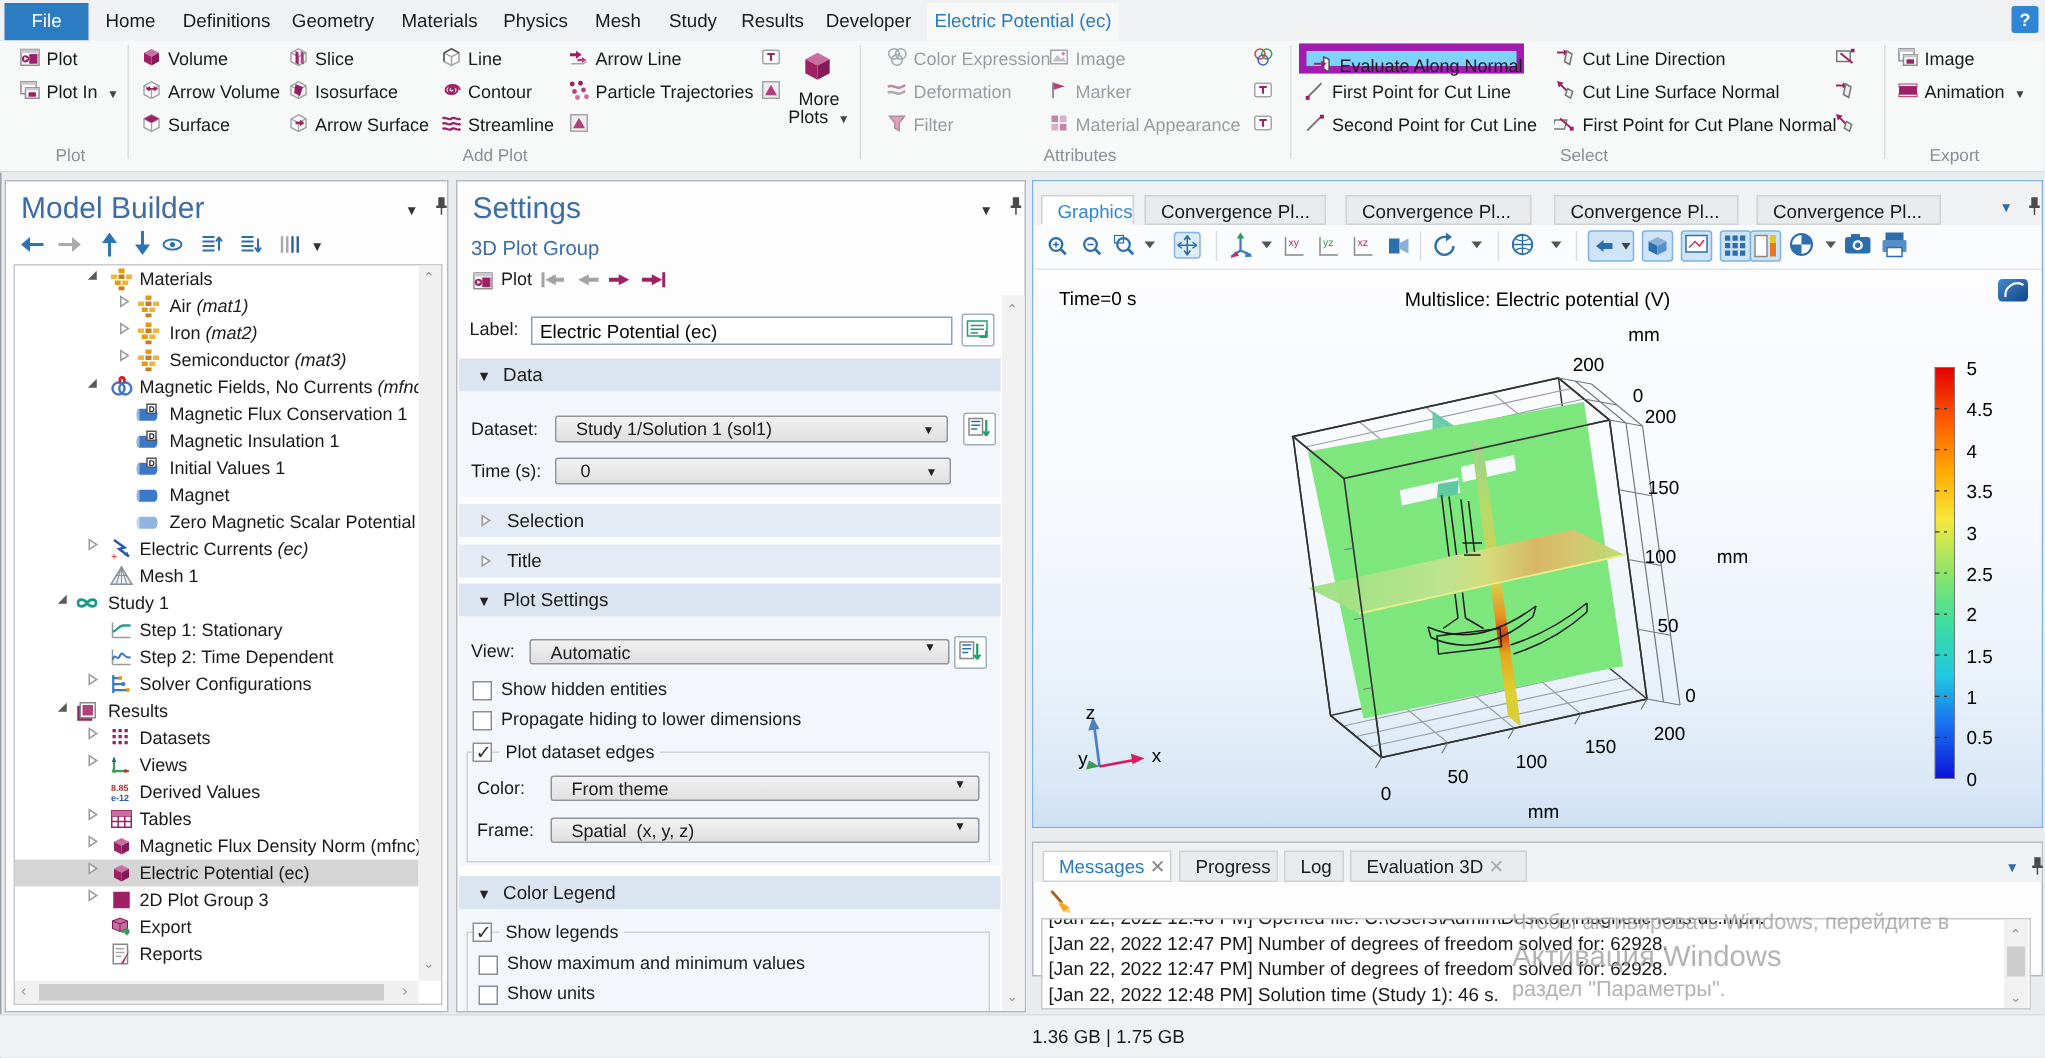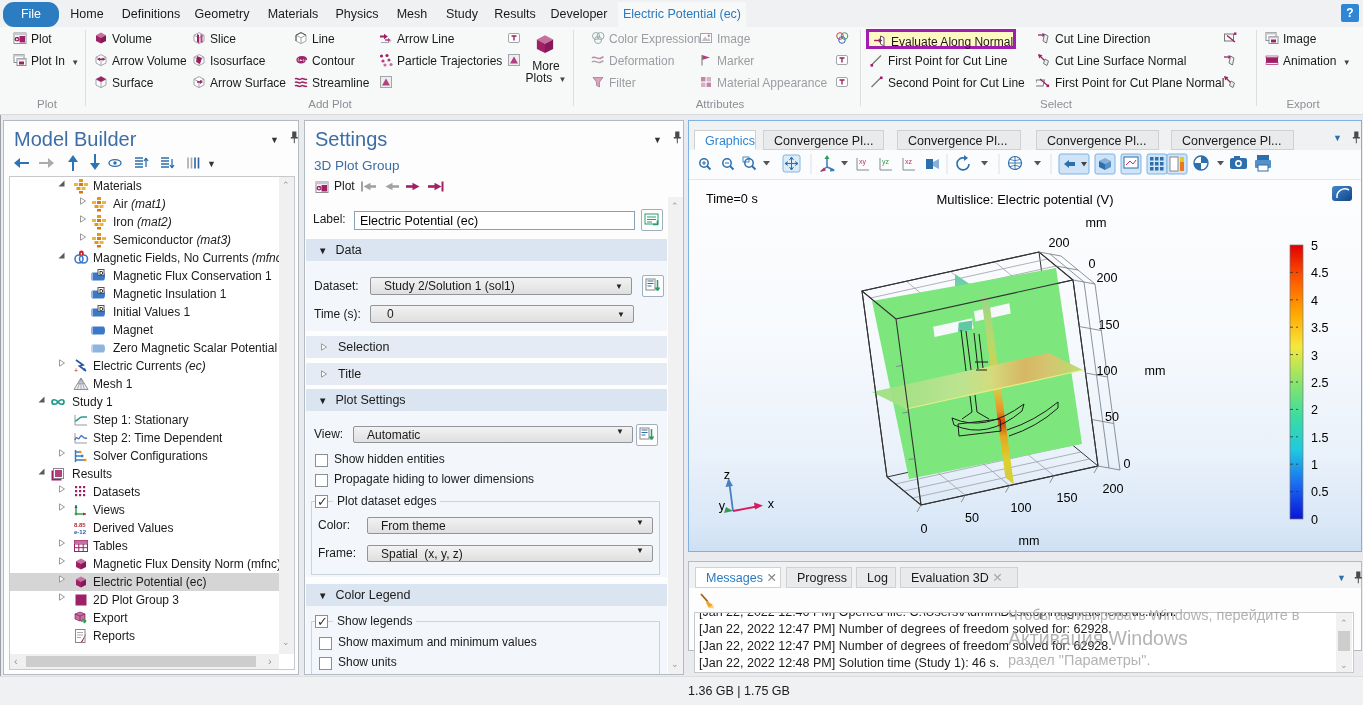--- a/index.html
+++ b/index.html
@@ -14,21 +14,21 @@
 #helpbtn { position:absolute; right:4px; top:4px; width:18px; height:18px; background:#2e86d4; color:#fff; font-size:12px; font-weight:bold; text-align:center; line-height:18px; border-radius:2px; }
 
 #ribbon { position:absolute; left:0; top:27px; width:1363px; height:88px; background:#f7f8f8; border-bottom:1px solid #d9dbdc; }
 .rlabel { position:absolute; top:71px; height:14px; font-size:11.5px; color:#8b8f94; text-align:center; }
 .rsep { position:absolute; top:3px; height:76px; width:1px; background:#dcdee0; }
 .ritem { position:absolute; height:20px; line-height:20px; font-size:12px; white-space:nowrap; }
 .ritem svg, .ritem .ic { vertical-align:-3px; margin-right:3px; }
 .r1 { top:2px; } .r2 { top:24px; } .r3 { top:46px; }
 .dis { color:#9a9da1; }
 .dd { font-size:8px; color:#444; margin-left:3px; }
-.hl { background:#fef9c3; border:3px solid #a21caf; }
+.hl { background:#7dd3fc; border:5px solid #a21caf; }
 
 .panel { position:absolute; background:#fdfdfe; border:1px solid #b3bac1; }
 .ptitle { position:absolute; font-size:20px; color:#3c6da6; }
 .psub { position:absolute; font-size:13.5px; color:#3c6da6; }
 
 #tree { position:absolute; left:5px; top:55px; width:286px; height:494px; background:#fff; border:1px solid #c6cacd; overflow:hidden; }
 .tr { position:absolute; height:18px; line-height:18px; white-space:nowrap; font-size:12px; }
 .tr .lbl { position:absolute; top:0; }
 .tr svg { position:absolute; top:1px; }
 .it { font-style:italic; }
@@ -57,21 +57,21 @@
 #mpanel { position:absolute; left:688px; top:561px; width:674px; height:90px; background:#fdfdfe; border:1px solid #b3bac1; }
 .mtab { position:absolute; top:5px; height:21px; line-height:21px; white-space:nowrap; overflow:hidden; background:#e9eaeb; border:1px solid #cfd2d4; font-size:12.5px; padding:0 10px; }
 .mtab.act { background:#fff; color:#2a7abf; }
 #mlog { position:absolute; left:5px; top:50px; width:660px; height:61px; background:#fff; border:1px solid #c6cacd; overflow:hidden; font-size:12.5px; line-height:17px; }
 #wmark { position:absolute; color:#9a9a9a; opacity:0.75; z-index:5; }
 #statusbar { position:absolute; left:0; top:676px; width:1363px; height:29px; background:#f0f1f2; font-size:12.5px; border-top:1px solid #dcdee0; }
 </style>
 </head>
 <body>
 <div id="menubar">
-<span class="tab file" style="left:3px; width:56px;border-radius:11px;">File</span>
+<span class="tab file" style="left:3px; width:56px;">File</span>
 <span class="tab" style="left:62px; width:50px;">Home</span>
 <span class="tab" style="left:118px; width:66px;">Definitions</span>
 <span class="tab" style="left:190px; width:64px;">Geometry</span>
 <span class="tab" style="left:262px; width:62px;">Materials</span>
 <span class="tab" style="left:330px; width:54px;">Physics</span>
 <span class="tab" style="left:390px; width:44px;">Mesh</span>
 <span class="tab" style="left:440px; width:44px;">Study</span>
 <span class="tab" style="left:490px; width:50px;">Results</span>
 <span class="tab" style="left:546px; width:66px;">Developer</span>
 <span class="tab active" style="left:618px; width:128px;">Electric Potential (ec)</span>
@@ -762,21 +762,21 @@
 <input class="abs" style="left: 49px; top: 90px; width: 281px; height: 19px; border: 1px solid rgb(138, 160, 182); font: 12.5px &quot;Liberation Sans&quot;; padding-left: 5px;" value="Electric Potential (ec)">
 <div class="sbtn" style="left:336px; top:88px;"><svg width="16" height="16" style="margin:2px;">
         <rect x="1" y="2" width="13" height="10" fill="#fff" stroke="#2a9d6f"></rect>
         <path d="M3 5 h9 M3 7.5 h9 M3 10 h5" stroke="#2a9d6f"></path>
         <path d="M9 12.5 L13.5 12.5 L13.5 8.5" stroke="#2a9d6f" fill="none" stroke-width="1.6"></path>
       </svg></div>
 <div class="shead" style="left:1px; top:118px;"><span style="margin-left:12px; font-size:9.5px; color:#222;">▼</span><span style="margin-left:8px;">Data</span></div>
 <div class="sbody" style="left:1px; top:140px; height:70px;">
   <div class="abs" style="left:8px; top:15px; height:20px; line-height:20px;">Dataset:</div>
   <div class="combo" style="left:64px; top:16px; width:262px; height:18px;">
-        <span class="tx" style="line-height:17px;">Study 2/Solution 1 (sol1)</span>
+        <span class="tx" style="line-height:17px;">Study 1/Solution 1 (sol1)</span>
         <span class="ar" style="line-height:17px; right:8px;">▼</span>
       </div>
   <div class="sbtn" style="left:336px; top:14px;"><svg width="16" height="16" style="margin:2px;">
           <rect x="1" y="1" width="9" height="11" fill="#fff" stroke="#888"></rect>
           <path d="M2.5 3 h6 M2.5 5.5 h6 M2.5 8 h4" stroke="#2c6fac"></path>
           <path d="M12.5 2 V12 M12.5 12.5 L10.5 9.5 M12.5 12.5 L14.5 9.5" stroke="#2a9d6f" fill="none" stroke-width="1.5"></path>
         </svg></div>
   <div class="abs" style="left:8px; top:43px; height:20px; line-height:20px;">Time (s):</div>
   <div class="combo" style="left:64px; top:44px; width:264px; height:18px;">
         <span class="tx" style="left:16px; line-height:17px;">0</span>

